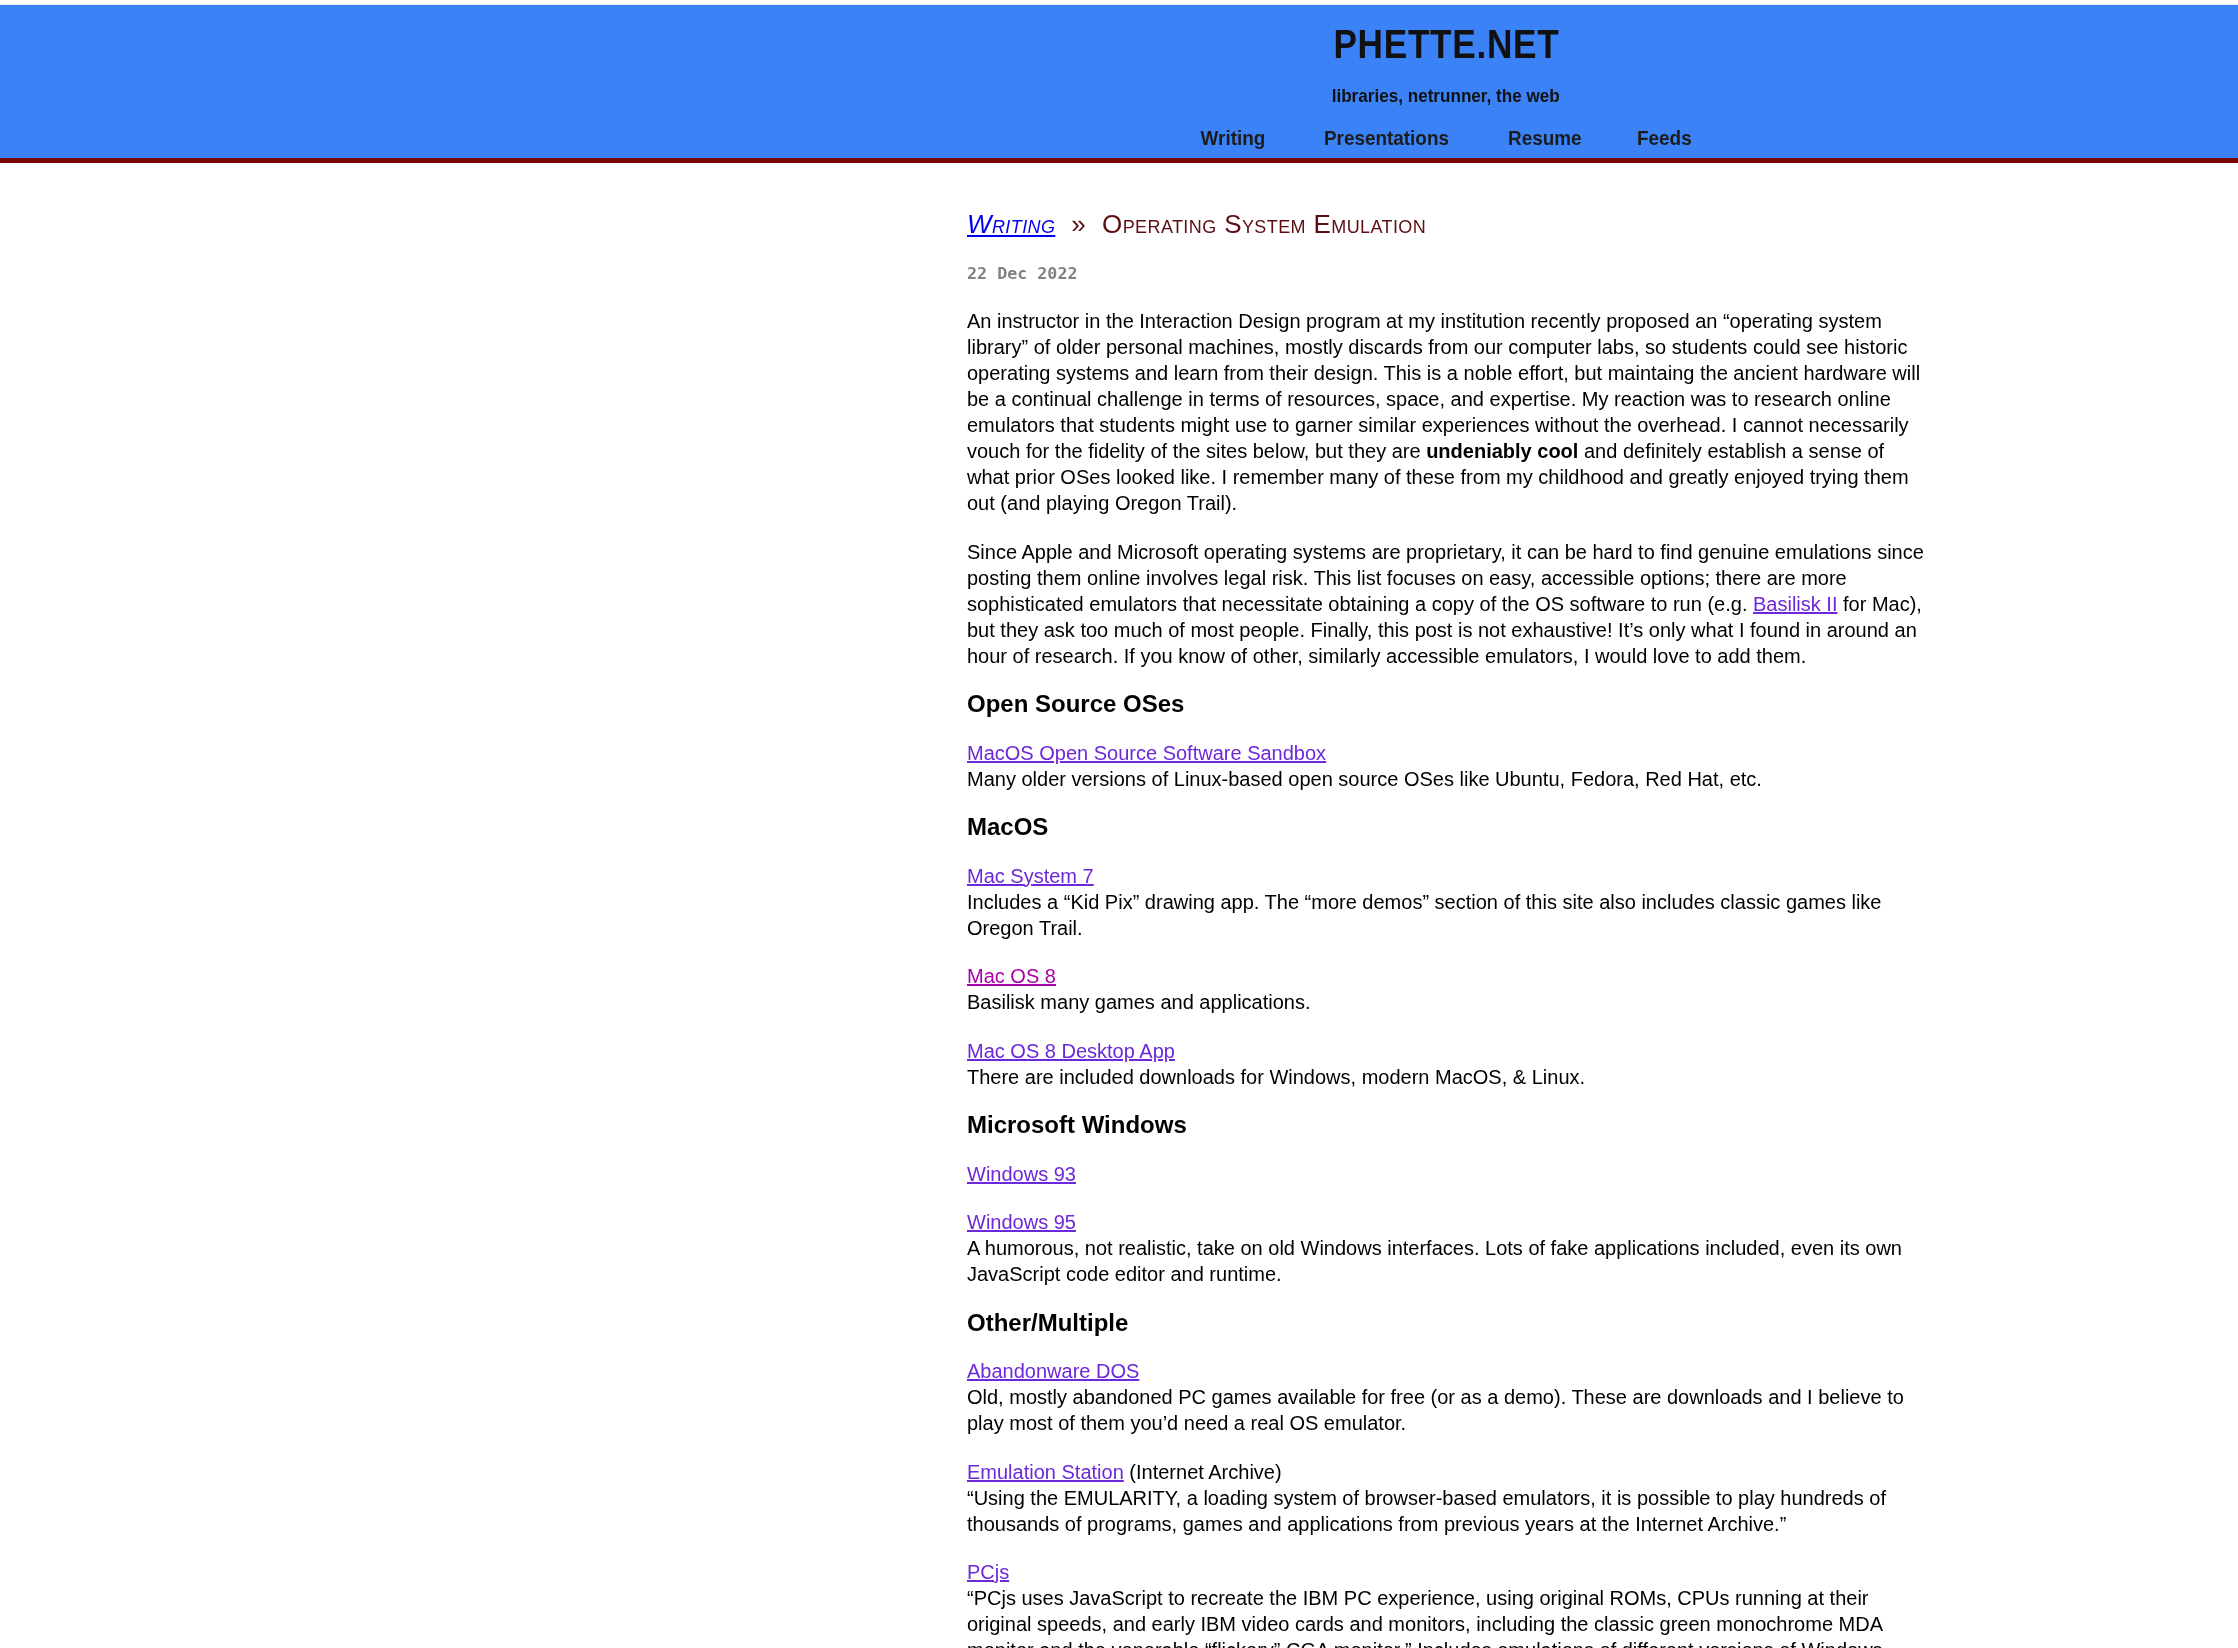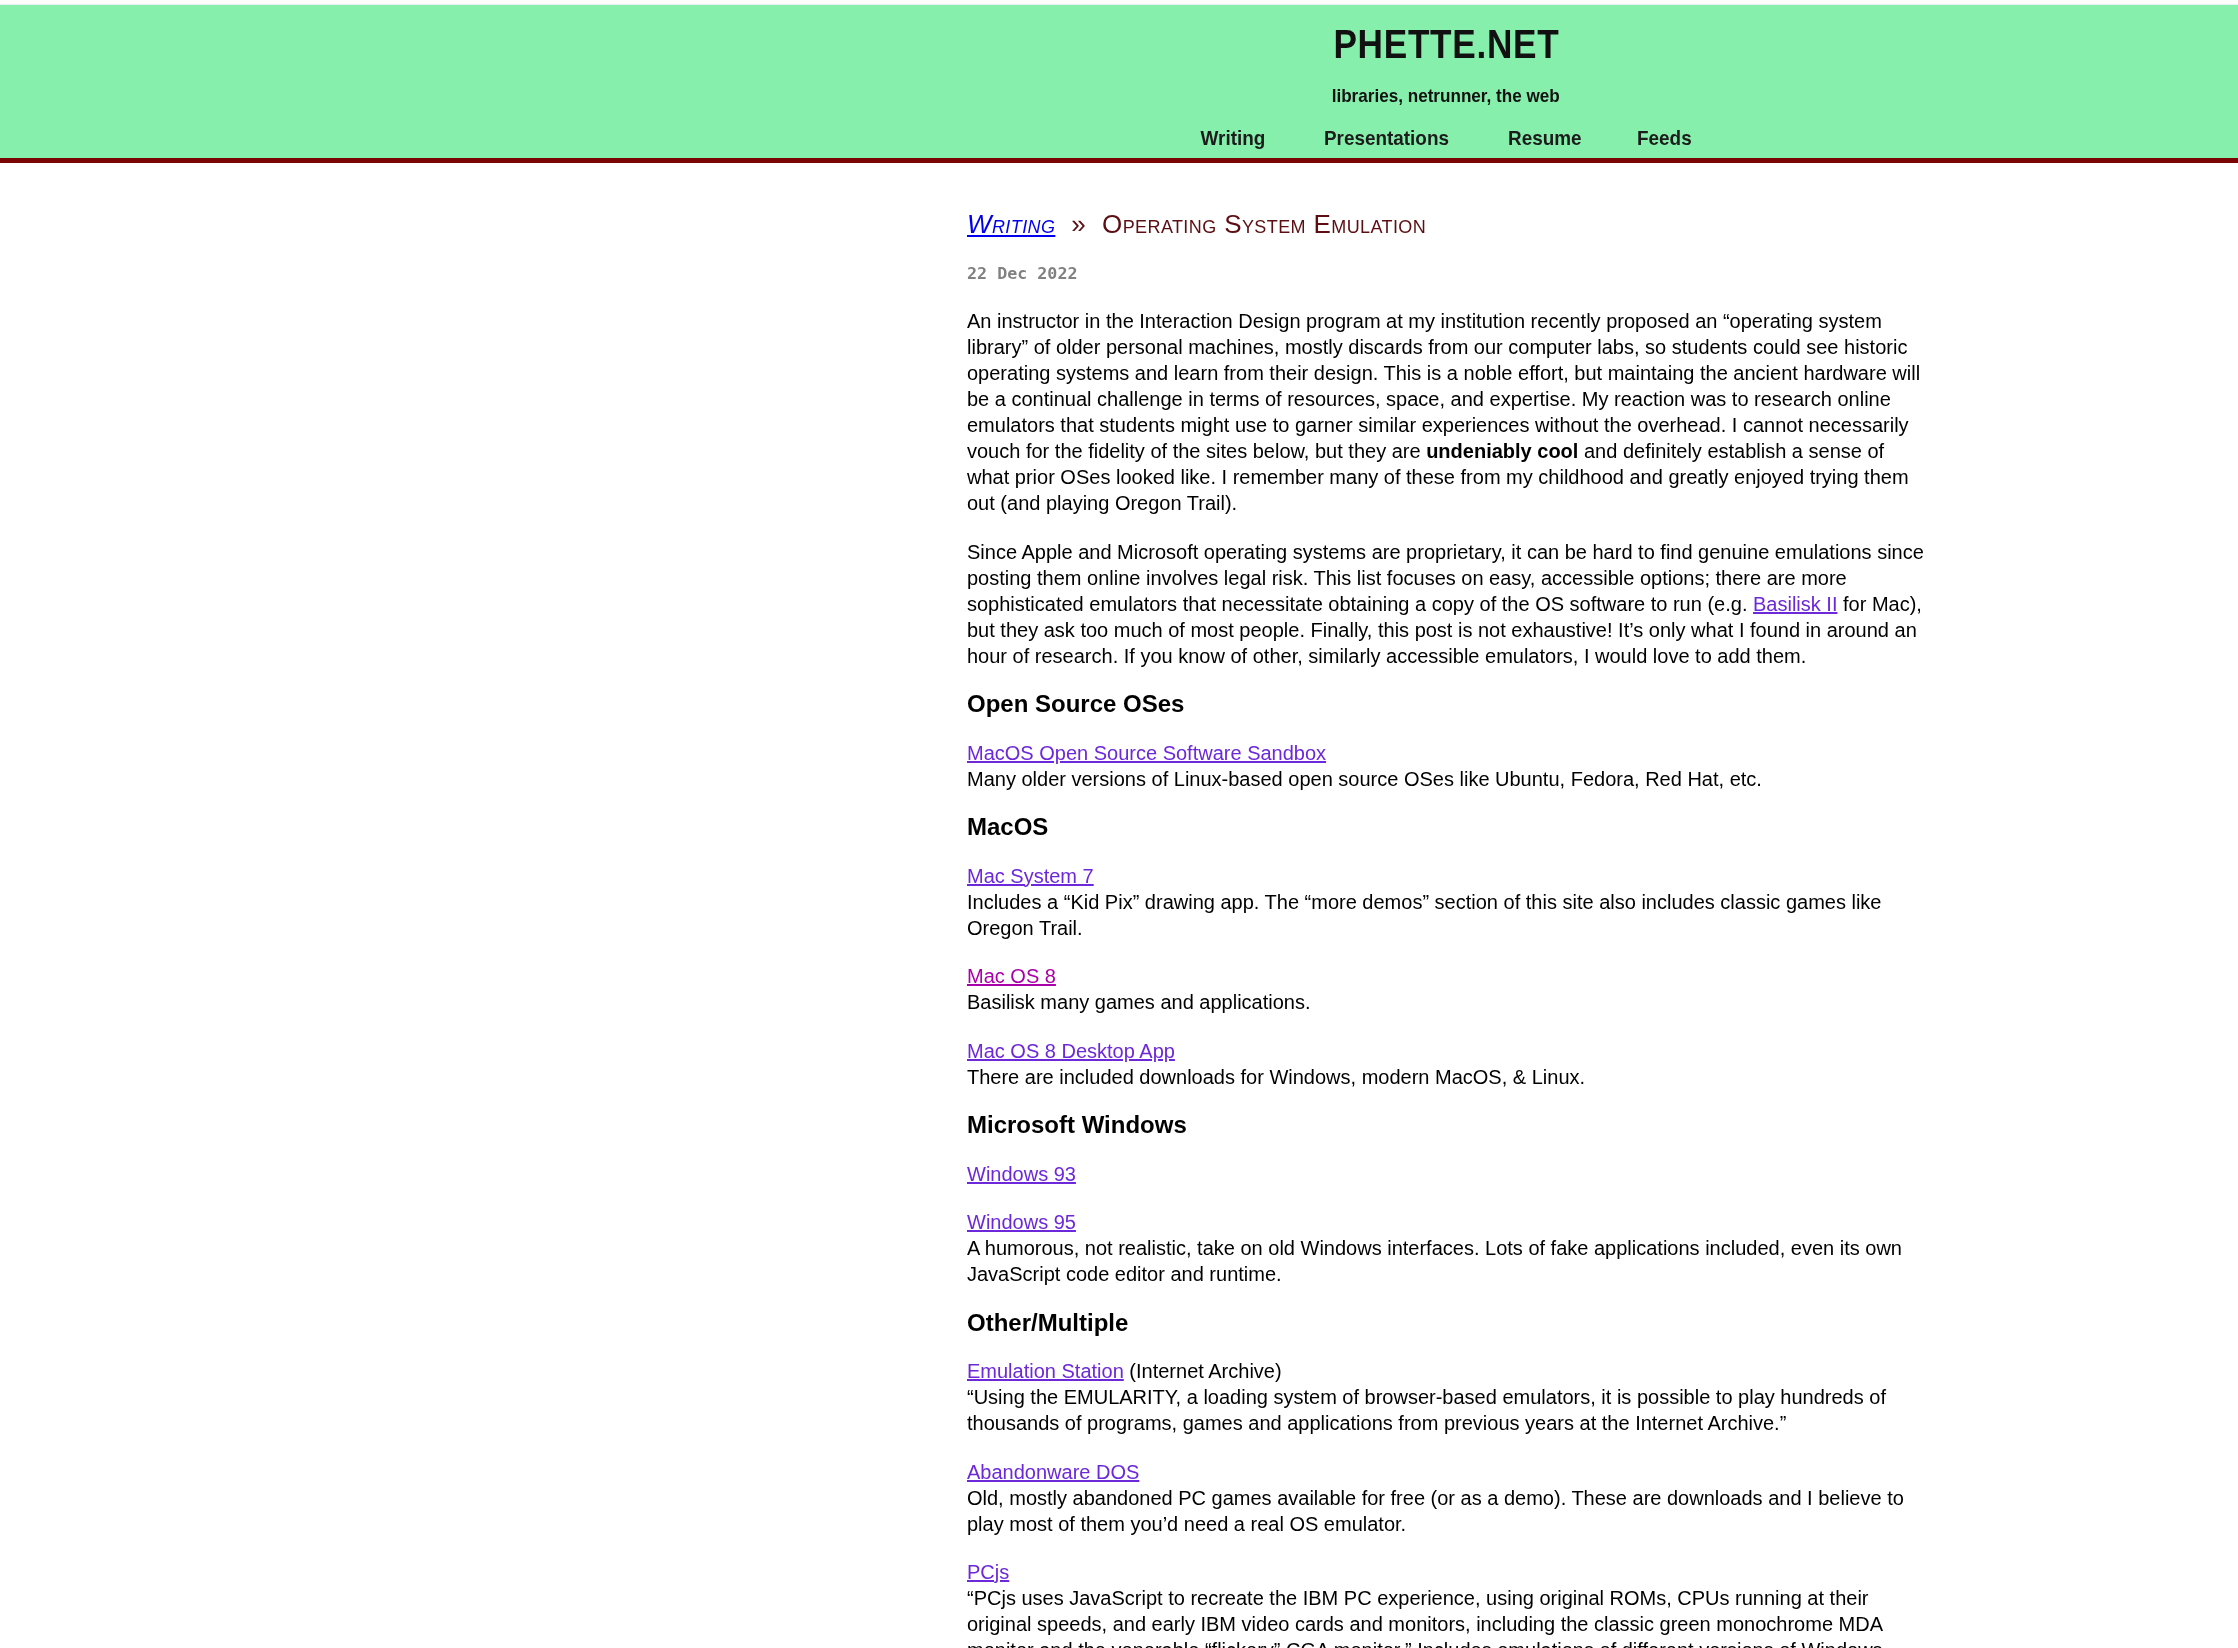--- a/index.html
+++ b/index.html
@@ -8,21 +8,21 @@
     width: 2239px;
     min-height: 1649px;
     font-family: "Liberation Sans", sans-serif;
     color: #000000;
     overflow-x: hidden;
   }
 
   
   .top-strip { height: 5px; background: #fdfdfd; border-bottom: 0.8px solid #e8eef2; }
   .site-header {
-    background: #86efac;
+    background: #3b82f6;
     border-bottom: 5.8px solid #7A0505;
     padding: 18.3px 0 8.3px 0;
   }
   .header-inner {
     margin-left: 967px;
     width: 958px;
     text-align: center;
   }
   .site-title {
     margin: 0;
@@ -166,27 +166,27 @@
   </p>
 
   <p class="entry">
     <a class="blue-link">Windows 95</a><br>
     <span>A humorous, not realistic, take on old Windows interfaces. Lots of fake applications included, even its own JavaScript code editor and runtime.</span>
   </p>
 
   <h2>Other/Multiple</h2>
 
   <p class="entry">
-    <a class="blue-link">Emulation Station</a><span> (Internet Archive)</span><br>
-    <span>“Using the EMULARITY, a loading system of browser-based emulators, it is possible to play hundreds of thousands of programs, games and applications from previous years at the Internet Archive.”</span>
+    <a class="blue-link">Abandonware DOS</a><br>
+    <span>Old, mostly abandoned PC games available for free (or as a demo). These are downloads and I believe to play most of them you’d need a real OS emulator.</span>
   </p>
 
   <p class="entry">
-    <a class="blue-link">Abandonware DOS</a><br>
-    <span>Old, mostly abandoned PC games available for free (or as a demo). These are downloads and I believe to play most of them you’d need a real OS emulator.</span>
+    <a class="blue-link">Emulation Station</a><span> (Internet Archive)</span><br>
+    <span>“Using the EMULARITY, a loading system of browser-based emulators, it is possible to play hundreds of thousands of programs, games and applications from previous years at the Internet Archive.”</span>
   </p>
 
   <p class="entry">
     <a class="blue-link">PCjs</a><br>
     <span>“PCjs uses JavaScript to recreate the IBM PC experience, using original ROMs, CPUs running at their original speeds, and early IBM video cards and monitors, including the classic green monochrome MDA monitor and the venerable “flickery” CGA monitor.” Includes emulations of different versions of Windows.</span>
   </p>
 
 </main>
 
 

